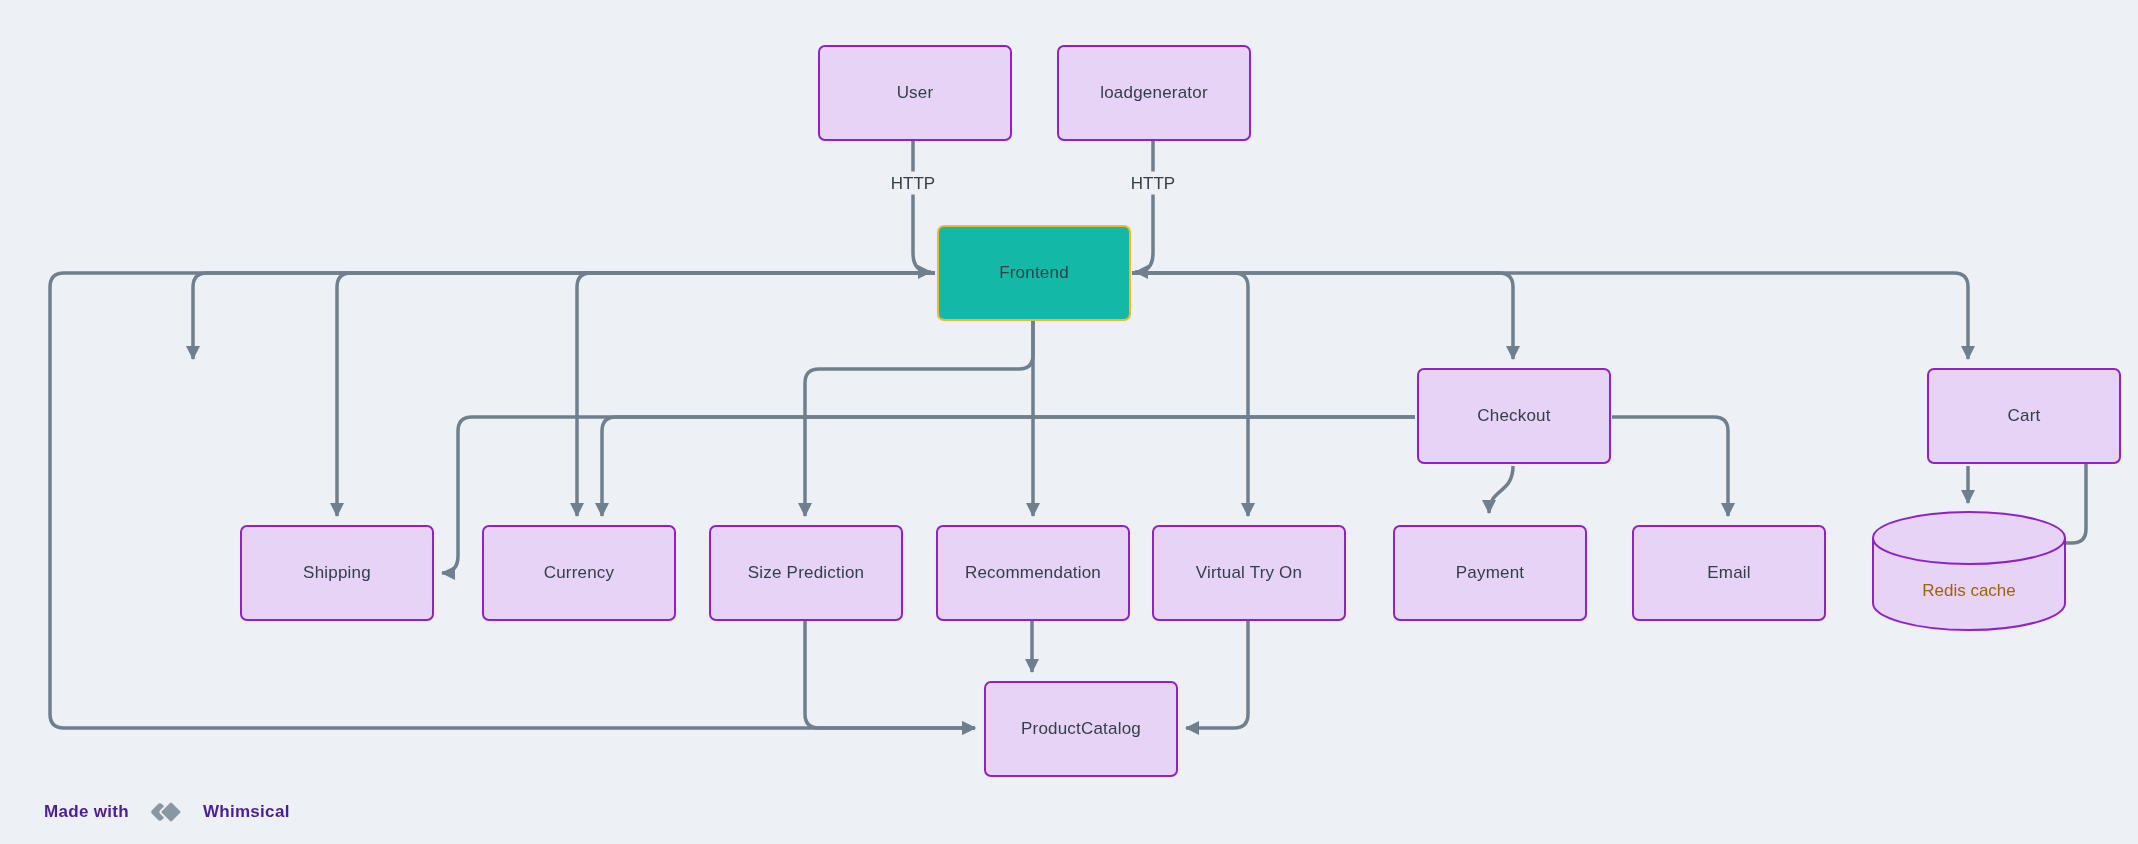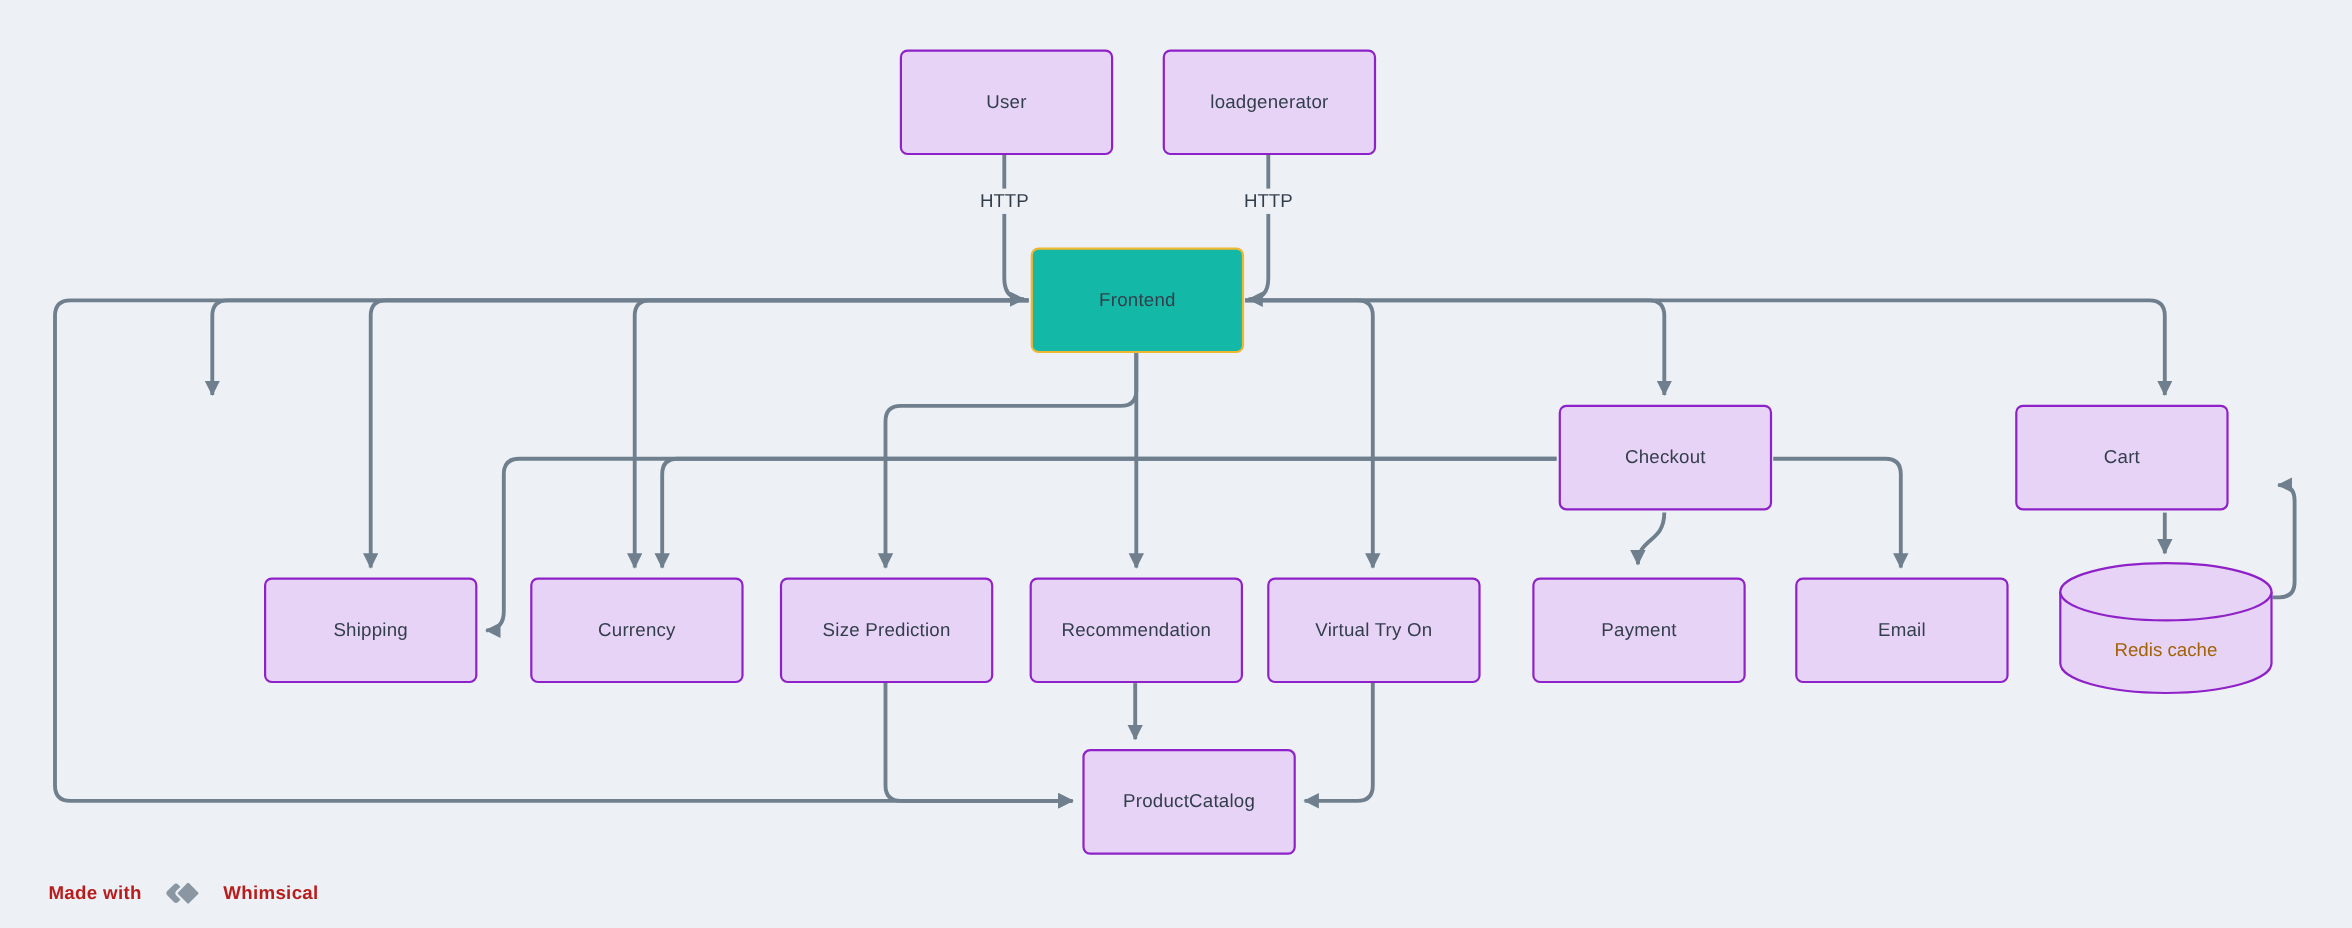--- a/index.html
+++ b/index.html
@@ -42,21 +42,21 @@
     position:absolute;
     transform:translate(-50%,-50%);
     color:#a16207;
     font-size:17px;font-weight:500;
     white-space:nowrap;
   }
   .watermark{
     position:absolute;
     left:44px;top:800px;
     display:flex;align-items:center;gap:22px;
-    color:#b91c1c;
+    color:#4c1d95;
     font-size:17px;font-weight:700;
     letter-spacing:.3px;
   }
   .wm-logo{position:relative;width:30px;height:24px;}
   .wm-logo .d{
     position:absolute;top:5px;
     width:14px;height:14px;
     background:#8b96a3;
     border-radius:3px;
     transform:rotate(45deg);
@@ -109,21 +109,21 @@
   </div>
   <div class="node" style="left:1057px;top:45px">
     <span>loadgenerator</span>
   </div>
   <div class="node node--yellow" style="left:937px;top:225px">
     <span>Frontend</span>
   </div>
   <div class="node" style="left:1417px;top:368px">
     <span>Checkout</span>
   </div>
-  <div class="node" style="left:1832px;top:368px">
+  <div class="node" style="left:1927px;top:368px">
     <span>Cart</span>
   </div>
   <div class="node" style="left:240px;top:525px">
     <span>Shipping</span>
   </div>
   <div class="node" style="left:482px;top:525px">
     <span>Currency</span>
   </div>
   <div class="node" style="left:709px;top:525px">
     <span>Size Prediction</span>

